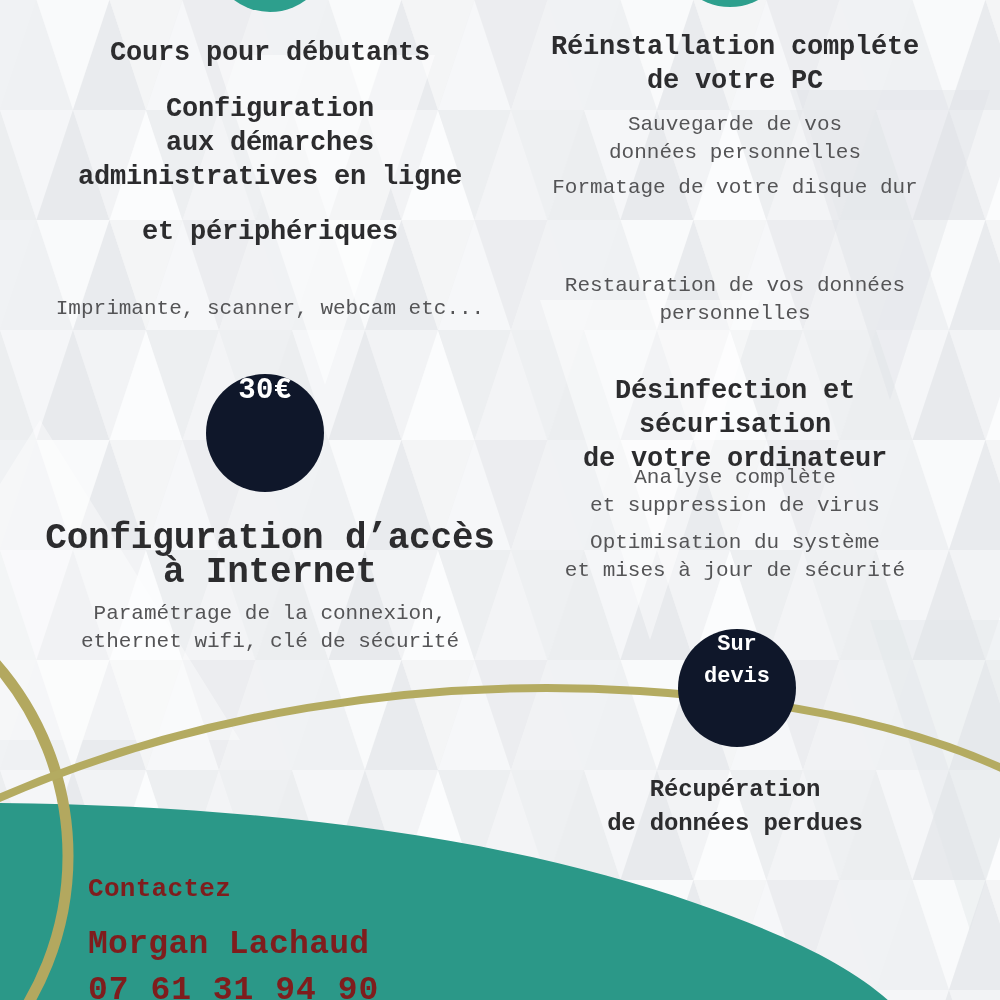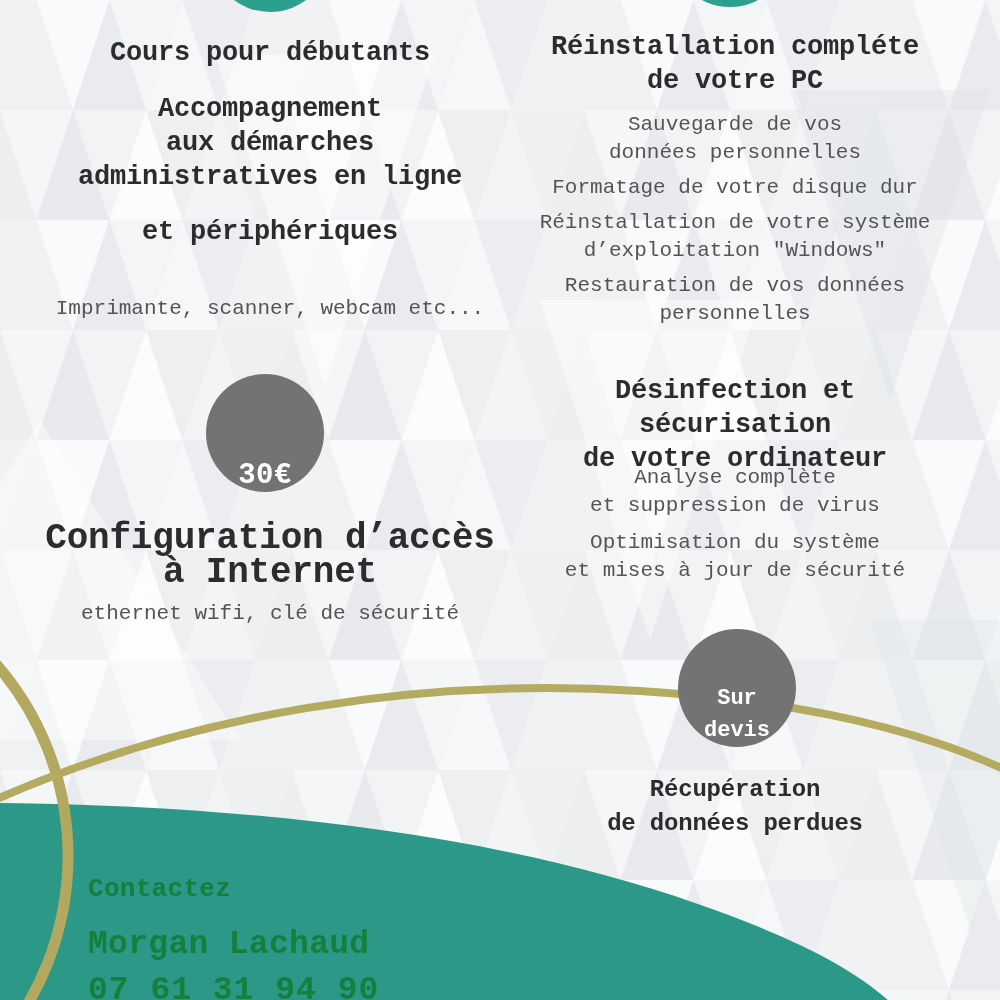--- a/index.html
+++ b/index.html
@@ -11,27 +11,27 @@
     -webkit-font-smoothing:antialiased;
   }
   .bg{position:absolute;left:0;top:0;z-index:0;}
   .txt{position:absolute;text-align:center;z-index:3;}
   .h1{font-size:27px;font-weight:700;line-height:34px;color:#2c2c2e;letter-spacing:-0.2px;}
   .sub{font-size:21px;font-weight:400;line-height:28px;color:#545456;}
   .col-l{left:20px;width:500px;}
   .col-r{left:520px;width:430px;}
   .badge{
     position:absolute;z-index:2;width:118px;height:118px;border-radius:50%;
-    background:#737373;display:flex;flex-direction:column;align-items:center;justify-content:flex-end;
+    background:#0f172a;display:flex;flex-direction:column;align-items:center;justify-content:flex-start;
     color:#ffffff;font-weight:700;text-align:center;
   }
   .badge .price{font-size:29px;letter-spacing:0.5px;}
   .badge .line{font-size:22px;line-height:32px;}
   .top-circle{position:absolute;z-index:2;width:120px;height:120px;border-radius:50%;background:#2d9f8d;}
-  .contact{position:absolute;z-index:3;left:88px;color:#15803d;text-align:left;}
+  .contact{position:absolute;z-index:3;left:88px;color:#7f1d1d;text-align:left;}
   .contact-label{top:874px;font-size:26px;font-weight:600;letter-spacing:0.3px;}
   .contact-name{top:926px;font-size:33px;font-weight:700;letter-spacing:0.3px;}
   .contact-phone{top:972px;font-size:33px;font-weight:700;letter-spacing:1px;}
 </style>
 </head>
 <body>
 
 <div class="stage">
 
   <svg class="bg" width="1000" height="1000" viewBox="0 0 1000 1000" aria-hidden="true">
@@ -76,58 +76,55 @@
   </svg>
 
   <div class="top-circle" style="left:210px;top:-108px;"></div>
   <div class="top-circle" style="left:670px;top:-113px;"></div>
 
   <div class="txt col-l h1" style="top:36px;">
     <span>Cours pour débutants</span>
   </div>
 
   <div class="txt col-l h1" style="top:92px;">
-    <div>Accompagnement</div>
+    <div>Configuration</div>
     <div>aux démarches</div>
     <div>administratives en ligne</div>
   </div>
 
   <div class="txt col-l h1" style="top:215px;">
     <div>et périphériques</div>
   </div>
   <div class="txt col-l sub" style="top:295px;">
     <span>Imprimante, scanner, webcam etc...</span>
   </div>
 
   <div class="badge" style="left:206px;top:374px;">
     <span class="price">30€</span>
   </div>
 
   <div class="txt col-l h1" style="top:522px;font-size:36px;">
     <div>Configuration d’accès</div>
     <div>à Internet</div>
   </div>
   <div class="txt col-l sub" style="top:600px;">
+    <div>Paramétrage de la connexion,</div>
     <div>ethernet wifi, clé de sécurité</div>
   </div>
 
   <div class="txt col-r h1" style="top:30px;">
     <div>Réinstallation compléte</div>
     <div>de votre PC</div>
   </div>
   <div class="txt col-r sub" style="top:111px;">
     <div>Sauvegarde de vos</div>
     <div>données personnelles</div>
   </div>
   <div class="txt col-r sub" style="top:174px;">
     <span>Formatage de votre disque dur</span>
-  </div>
-  <div class="txt col-r sub" style="top:209px;">
-    <div>Réinstallation de votre système</div>
-    <div>d’exploitation "Windows"</div>
   </div>
   <div class="txt col-r sub" style="top:272px;">
     <div>Restauration de vos données</div>
     <div>personnelles</div>
   </div>
 
   <div class="txt col-r h1" style="top:374px;">
     <div>Désinfection et sécurisation</div>
     <div>de votre ordinateur</div>
   </div>

